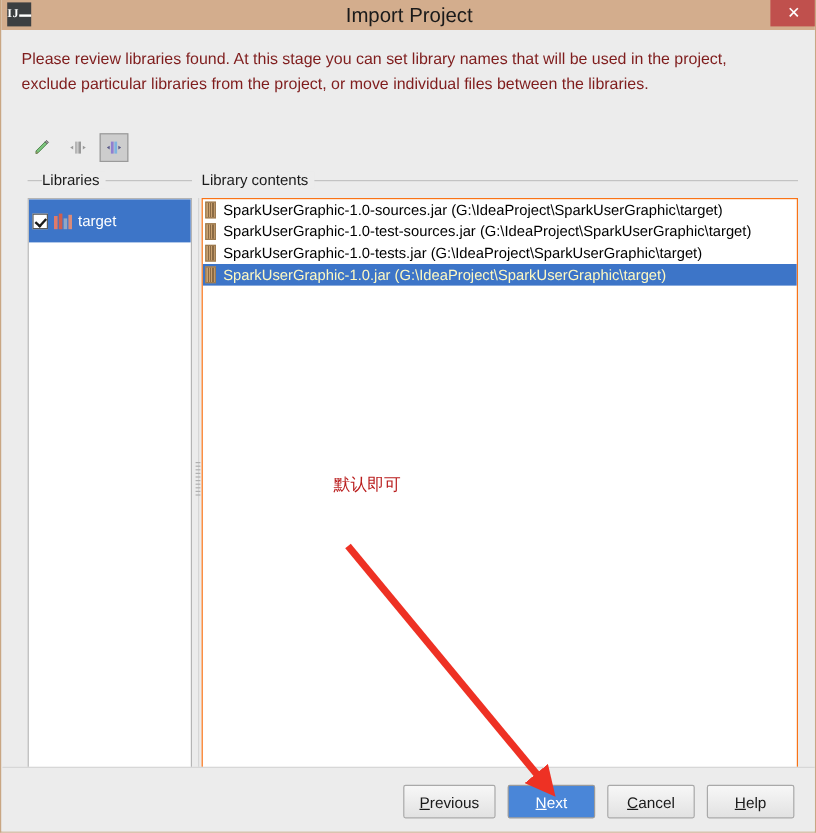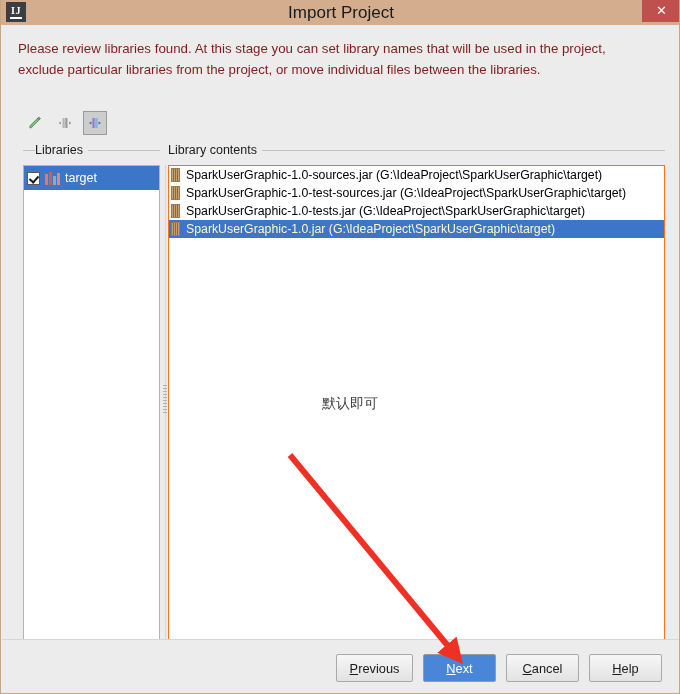--- a/index.html
+++ b/index.html
@@ -29,21 +29,21 @@
     width: 680px;
     height: 25px;
     background: #d3ad8d;
   }
   #app-icon {
     position: absolute;
     left: 5px; top: 2px;
     width: 20px; height: 20px;
     background: #3c3f41;
     display: flex;
-    flex-direction: column;
+    flex-direction: row;
     align-items: center;
     justify-content: center;
   }
   #app-icon .ij-text {
     color: #ffffff;
     font-size: 10px;
     font-weight: bold;
     line-height: 10px;
     letter-spacing: 0.5px;
     font-family: "Liberation Serif", serif;
@@ -147,21 +147,21 @@
     width: 137px;
     height: 493px;
     background: #ffffff;
     border: 1px solid #b4b4b4;
     box-sizing: border-box;
     overflow: hidden;
   }
   .lib-row {
     display: flex;
     align-items: center;
-    height: 24px;
+    height: 36px;
     padding-left: 3px;
     cursor: pointer;
   }
   .lib-row.selected {
     background: #3d75c8;
     color: #ffffff;
   }
   .lib-checkbox {
     width: 13px;
     height: 13px;
@@ -274,25 +274,24 @@
     font-size: 12.3px;
     white-space: nowrap;
   }
 
   
   #annotation-text {
     position: absolute;
     left: 277px;
     top: 395px;
     font-size: 14px;
-    color: #404040;
+    color: #b91c1c;
     font-family: "DejaVu Sans", sans-serif;
     white-space: nowrap;
     z-index: 20;
-    margin-left: 44px;
   }
   #annotation-arrow {
     position: absolute;
     left: 0; top: 0;
     width: 680px;
     height: 694px;
     pointer-events: none;
     z-index: 21;
   }
 

